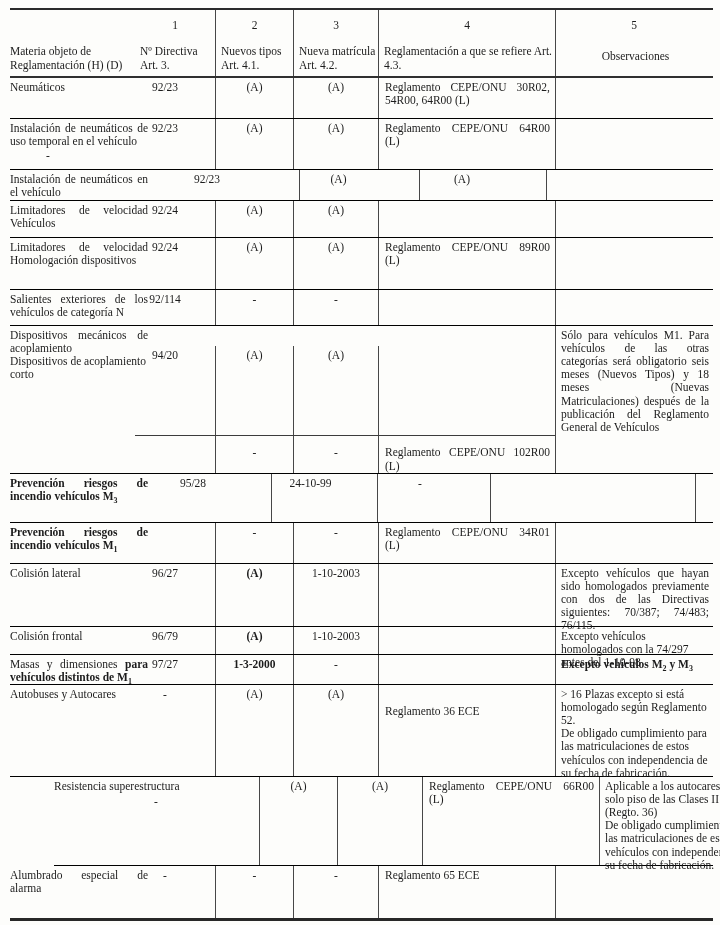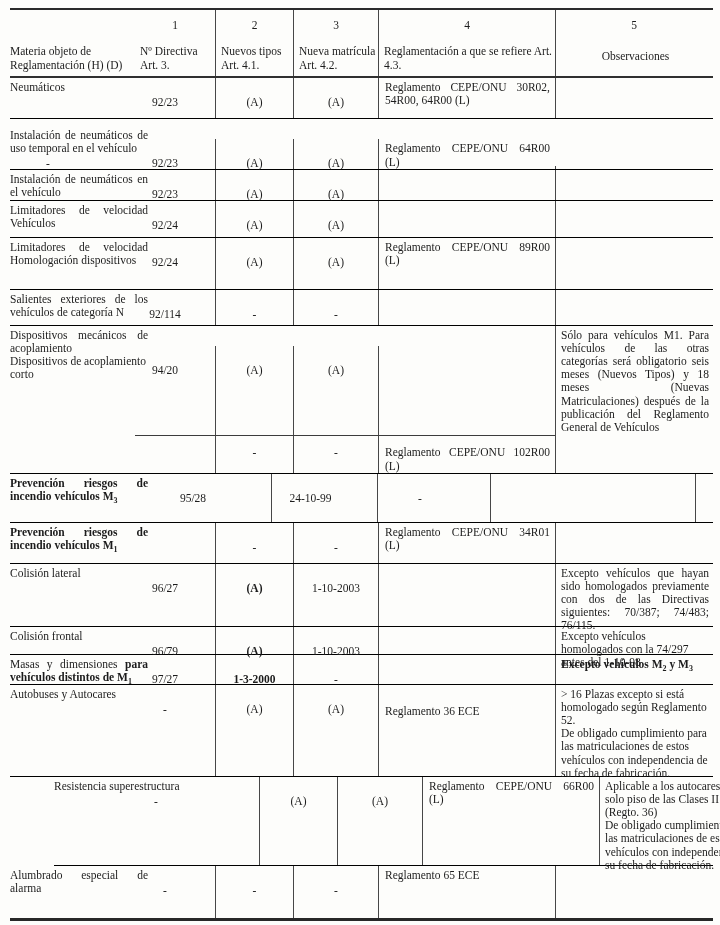--- a/index.html
+++ b/index.html
@@ -16,21 +16,21 @@
   .col-matricula{width:85px}
   .col-regl{width:177px}
   .col-obs{width:157px}
   .btl{border-left:1px solid #474747}
   .hcell{display:flex;flex-direction:column;justify-content:space-between}
   .hcell.col-materia{justify-content:flex-end}
   .hnum{text-align:center;padding-top:9px;font-size:11.5px}
   .hlabel{font-size:11.5px;line-height:1.16;padding:0 2px 4px 5px}
   .hlabel.mat-label{padding-left:0;width:138px}
   .hlabel.centered{text-align:center;padding-bottom:0;margin-bottom:13px}
-  .val{text-align:center;padding-top:18px;font-size:11.5px}
+  .val{text-align:center;padding-top:3px;font-size:11.5px}
   .val-dir{padding-right:20px}
   .mat{padding:3px 0 0 0}
   .mtxt{width:138px;font-size:11.5px;line-height:1.14;text-align:justify}
   .mtxt2{text-align:left;margin-bottom:8px}
   .grpmat{display:flex;flex-direction:column;justify-content:flex-start}
   .mdash{font-size:11.5px;line-height:1}
   .reg{padding:3px 5px 0 6px;font-size:11.5px;line-height:1.16;text-align:justify}
   .obs{padding:3px 3px 0 5px;font-size:11.5px;line-height:1.14}
   .obs.just{text-align:justify}
   .b,.b span{font-weight:bold}
@@ -73,32 +73,32 @@
       <div class="row" style="height: 41px;">
         <div class="c col-materia mat">
           <div class="mtxt"><span>Neumáticos</span></div>
         </div>
         <div class="c val col-directiva val-dir"><span>92/23</span></div>
         <div class="c val col-tipos btl"><span>(A)</span></div>
         <div class="c val col-matricula btl"><span>(A)</span></div>
         <div class="c reg col-regl btl"><span>Reglamento CEPE/ONU 30R02, 54R00, 64R00 (L)</span></div>
         <div class="c col-obs obs btl"></div>
       </div>
-      <div class="row" style="height: 51px; align-items: flex-end;">
+      <div class="row" style="height: 51px;">
         <div class="c col-materia mat">
           <div class="mtxt"><span>Instalación de neumáticos de uso temporal en el vehículo</span></div>
           <div class="mdash" style="margin-left: 36px; margin-top: 2px;">-</div>
         </div>
         <div class="c val col-directiva val-dir"><span>92/23</span></div>
         <div class="c val col-tipos btl"><span>(A)</span></div>
         <div class="c val col-matricula btl"><span>(A)</span></div>
         <div class="c reg col-regl btl"><span>Reglamento CEPE/ONU 64R00 (L)</span></div>
         <div class="c col-obs obs btl"></div>
       </div>
-      <div class="row" style="height: 31px;">
+      <div class="row" style="height: 31px; gap: 42px;">
         <div class="c col-materia mat">
           <div class="mtxt"><span>Instalación de neumáticos en el vehículo</span></div>
         </div>
         <div class="c val col-directiva val-dir"><span>92/23</span></div>
         <div class="c val col-tipos btl"><span>(A)</span></div>
         <div class="c val col-matricula btl"><span>(A)</span></div>
         <div class="c reg col-regl btl"><span></span></div>
         <div class="c col-obs obs btl"></div>
       </div>
       <div class="row" style="height: 37px;">

